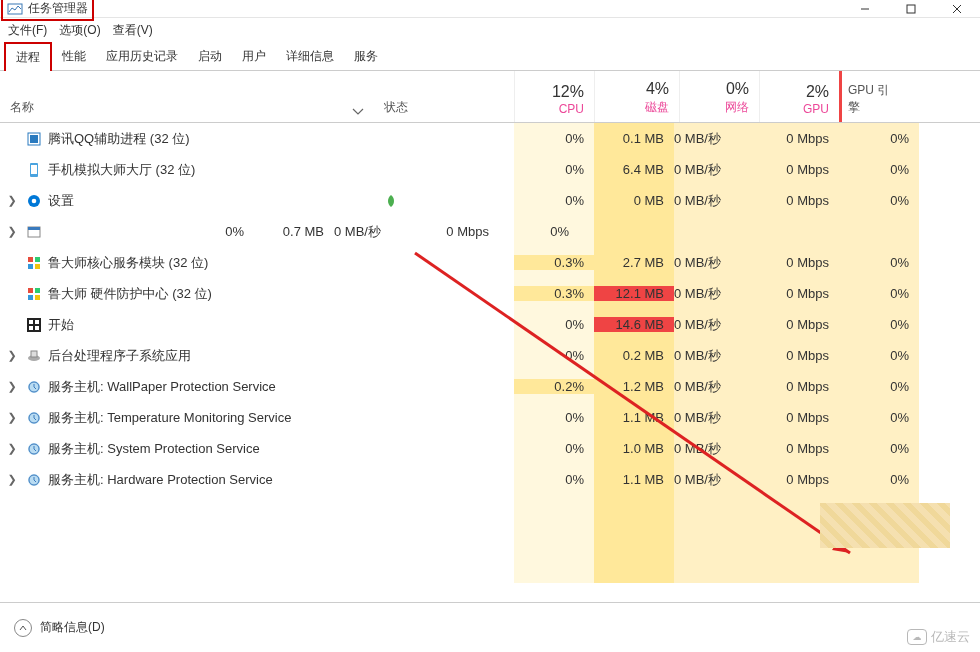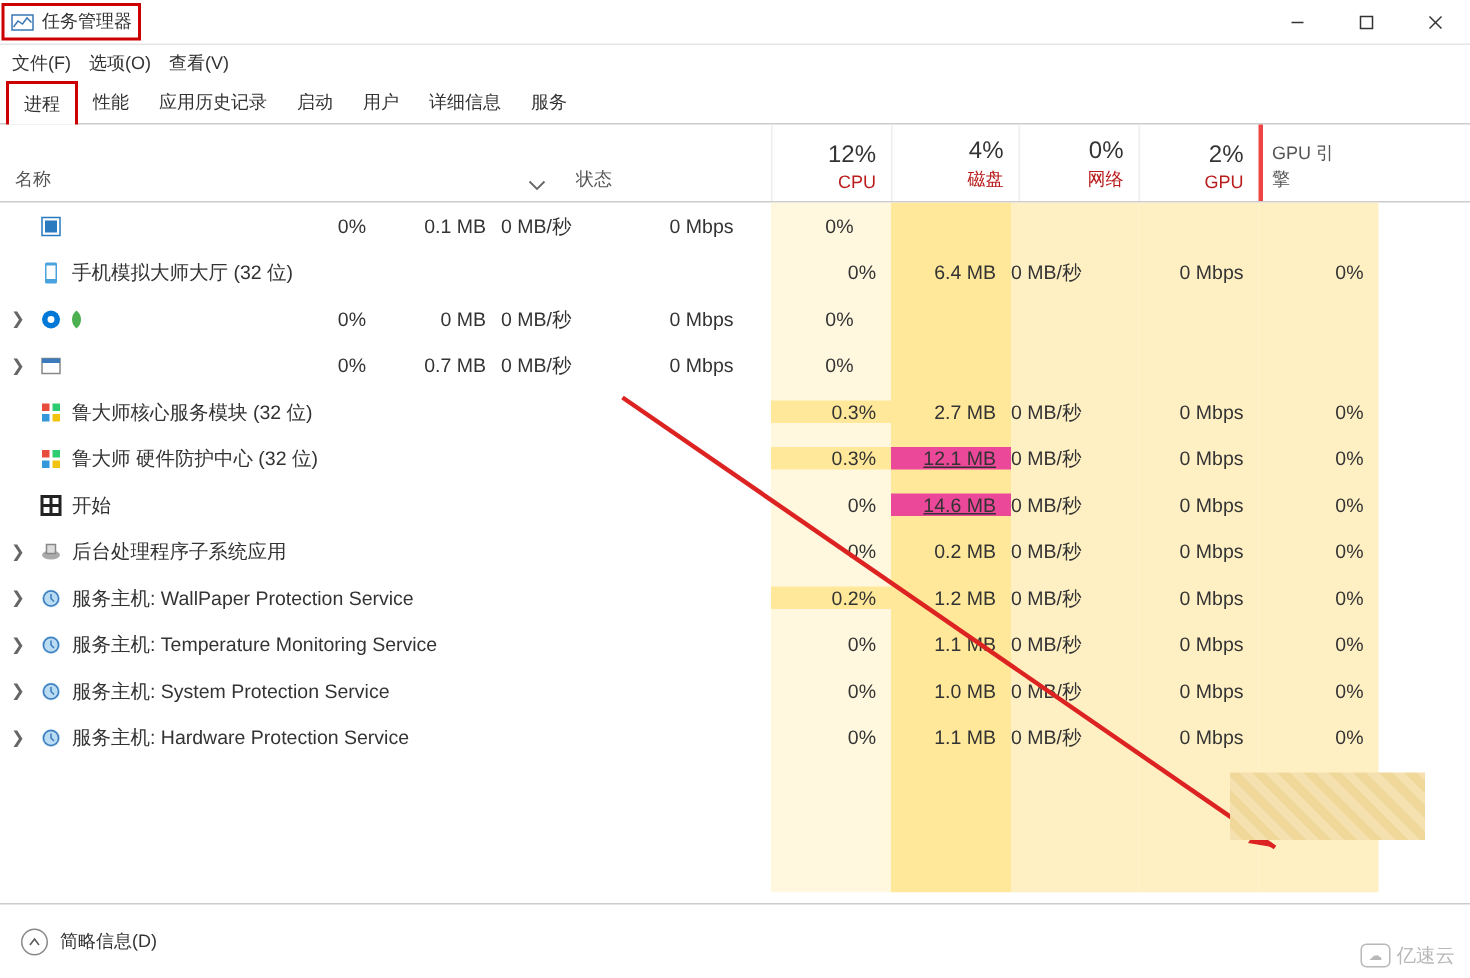--- a/index.html
+++ b/index.html
@@ -1,18 +1,18 @@
 <!DOCTYPE html>
 <html><head>
   <meta charset="utf-8">
   <style>
     * { margin: 0; padding: 0; box-sizing: border-box; font-family: "Microsoft YaHei", "Segoe UI", sans-serif; }
     body { width: 980px; height: 652px; background: #fff; overflow: hidden; position: relative; }
     
-    .titlebar { height: 30px; display: flex; align-items: center; justify-content: space-between; border-bottom: 1px solid #e5e5e5; }
+    .titlebar { height: 18px; display: flex; align-items: center; justify-content: space-between; border-bottom: 1px solid #e5e5e5; }
     .titlebar-left { display: flex; align-items: center; border: 2px solid #c00; padding: 2px 4px; margin: 1px; }
     .titlebar-left .app-icon { width: 16px; height: 16px; margin-right: 5px; display: inline-flex; }
     .titlebar-title { font-size: 12px; color: #333; }
     .window-controls { display: flex; }
     .win-btn { width: 46px; height: 30px; display: flex; align-items: center; justify-content: center; }
     .win-btn svg { width: 10px; height: 10px; }
     
     .menubar { height: 25px; display: flex; align-items: center; padding: 0 8px; font-size: 12px; color: #333; gap: 12px; }
     .menu-item { cursor: default; }
     
@@ -25,21 +25,21 @@
     .h-sort { flex: 0 0 160px; display: flex; align-items: flex-end; justify-content: flex-end; padding: 0 20px 6px 0; }
     .h-status { flex: 0 0 130px; display: flex; align-items: flex-end; padding: 0 0 6px 0; }
     .h-col { display: flex; flex-direction: column; align-items: flex-end; justify-content: flex-end; padding: 0 10px 6px 0; border-left: 1px solid #eee; }
     .h-cpu { flex: 0 0 80px; }
     .h-mem { flex: 0 0 80px; }
     .h-disk { flex: 0 0 85px; }
     .h-net { flex: 0 0 80px; }
     .h-gpu { flex: 0 0 80px; }
     .h-gpue { flex: 0 0 60px; display: flex; align-items: flex-end; padding: 0 0 6px 6px; border-left: 3px solid #ef4444; }
     .h-pct { font-size: 16px; color: #333; }
-    .h-lbl { font-size: 12px; color: #b91c1c; margin-top: 1px; }
+    .h-lbl { font-size: 12px; color: #ec4899; margin-top: 1px; }
     
     .body-area { position: relative; height: 460px; overflow: hidden; }
     .stripe { position: absolute; top: 0; bottom: 0; background: #fff0c4; }
     .stripe-cpu { left: 514px; width: 80px; background: #fff8de; }
     .stripe-mem { left: 594px; width: 80px; background: #ffe89a; }
     .stripe-disk { left: 674px; width: 85px; background: #fff0c4; }
     .stripe-net { left: 759px; width: 80px; background: #fff0c4; }
     .stripe-gpu { left: 839px; width: 80px; background: #fff0c4; }
     
     .rows { position: relative; }
@@ -47,21 +47,21 @@
     .row { display: flex; height: 31px; align-items: center; font-size: 13px; color: #333; }
     .c-expand { width: 24px; text-align: center; color: #666; font-size: 11px; }
     .c-icon { width: 20px; display: flex; align-items: center; justify-content: center; }
     .c-name { flex: 0 0 340px; padding-left: 4px; white-space: nowrap; overflow: hidden; }
     .c-status { flex: 0 0 130px; display: flex; align-items: center; }
     .c-cpu  { flex: 0 0 80px; text-align: right; padding-right: 10px; }
     .c-mem  { flex: 0 0 80px; text-align: right; padding-right: 10px; }
     .c-disk { flex: 0 0 85px; text-align: left; padding-right: 10px; }
     .c-net  { flex: 0 0 80px; text-align: right; padding-right: 10px; }
     .c-gpu  { flex: 0 0 80px; text-align: right; padding-right: 10px; }
-    .cell-mem-dark { background: #ec4899; text-decoration: underline; }
+    .cell-mem-dark { background: #ef4444; }
     .cell-cpu-nz { background: #ffe89a; }
     
     .leaf-icon { width: 14px; height: 14px; display: inline-block; }
     
     .process-icon { width: 16px; height: 16px; }
     
     .footer { height: 50px; border-top: 1px solid #ccc; display: flex; align-items: center; padding: 0 14px; font-size: 12px; color: #333; position: absolute; bottom: 0; left: 0; right: 0; background: #fff; }
     .footer-expand { width: 18px; height: 18px; border: 1px solid #888; border-radius: 50%; display: flex; align-items: center; justify-content: center; margin-right: 8px; font-size: 10px; }
     
     .annotation-line { position: absolute; pointer-events: none; }
@@ -157,20 +157,21 @@
   <div class="rows">
     <div id="rows-container">
         <div class="row">
     <div class="c-expand"></div>
     <div class="c-icon">
             <svg class="process-icon" viewBox="0 0 16 16">
               <rect x="2" y="2" width="12" height="12" fill="#fff" stroke="#2a7abf"></rect>
               <rect x="4" y="4" width="8" height="8" fill="#2a7abf"></rect>
             </svg>
           </div>
+    <div class="c-name">腾讯QQ辅助进程 (32 位)</div>
     <div class="c-status"></div>
     <div class="c-cpu ">0%</div>
     <div class="c-mem ">0.1 MB</div>
     <div class="c-disk">0 MB/秒</div>
     <div class="c-net">0 Mbps</div>
     <div class="c-gpu">0%</div>
   </div>
         <div class="row">
     <div class="c-expand"></div>
     <div class="c-icon">
@@ -188,20 +189,21 @@
     <div class="c-gpu">0%</div>
   </div>
         <div class="row">
     <div class="c-expand">❯</div>
     <div class="c-icon">
             <svg class="process-icon" viewBox="0 0 16 16">
               <circle cx="8" cy="8" r="6" fill="#0078d7"></circle>
               <circle cx="8" cy="8" r="2.3" fill="#fff"></circle>
             </svg>
           </div>
+    <div class="c-name">设置</div>
     <div class="c-status">
             <svg class="leaf-icon" viewBox="0 0 14 14">
               <path d="M7 1 C3 4 3 10 7 13 C11 10 11 4 7 1 Z" fill="#4caf50"></path>
             </svg>
           </div>
     <div class="c-cpu ">0%</div>
     <div class="c-mem ">0 MB</div>
     <div class="c-disk">0 MB/秒</div>
     <div class="c-net">0 Mbps</div>
     <div class="c-gpu">0%</div>

